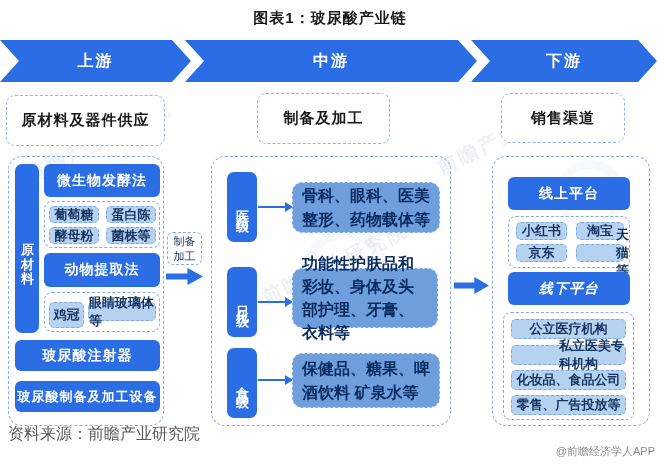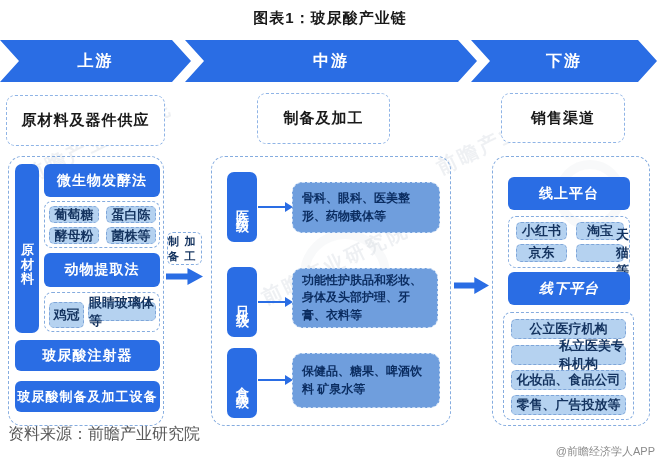--- a/index.html
+++ b/index.html
@@ -49,28 +49,28 @@
     display:flex;align-items:center;justify-content:center;
     font-size:13px;font-weight:bold;color:#14335f;
   }
   
   .group{
     border:1.4px dashed #85acdf;border-radius:8px;
   }
   
   .content{
     background:#6f9edd;border:1.6px dashed #c9dcf4;border-radius:10px;
-    color:#0b2d61;font-size:12px;font-weight:bold;line-height:1.45;
+    color:#0b2d61;font-size:16px;font-weight:bold;line-height:1.45;
     padding:7px 9px;display:flex;align-items:center;
   }
   
   .proc{
     background:#fff;border:1.4px dashed #85acdf;border-radius:6px;
-    display:flex;flex-direction:row;align-items:center;justify-content:center;
-    font-size:11px;font-weight:bold;color:#14335f;line-height:1.3;
+    display:flex;flex-direction:column;align-items:center;justify-content:center;
+    font-size:11px;font-weight:normal;color:#14335f;line-height:1.3;
   }
   
   .arrow-thick{
     background:#2a6de4;
     clip-path:polygon(0 32%, 58% 32%, 58% 0, 100% 50%, 58% 100%, 58% 68%, 0 68%);
   }
   
   .arrow-thin{height:2px;background:#2a6de4;}
   .arrow-thin::after{
     content:'';position:absolute;right:-7px;top:-4px;

